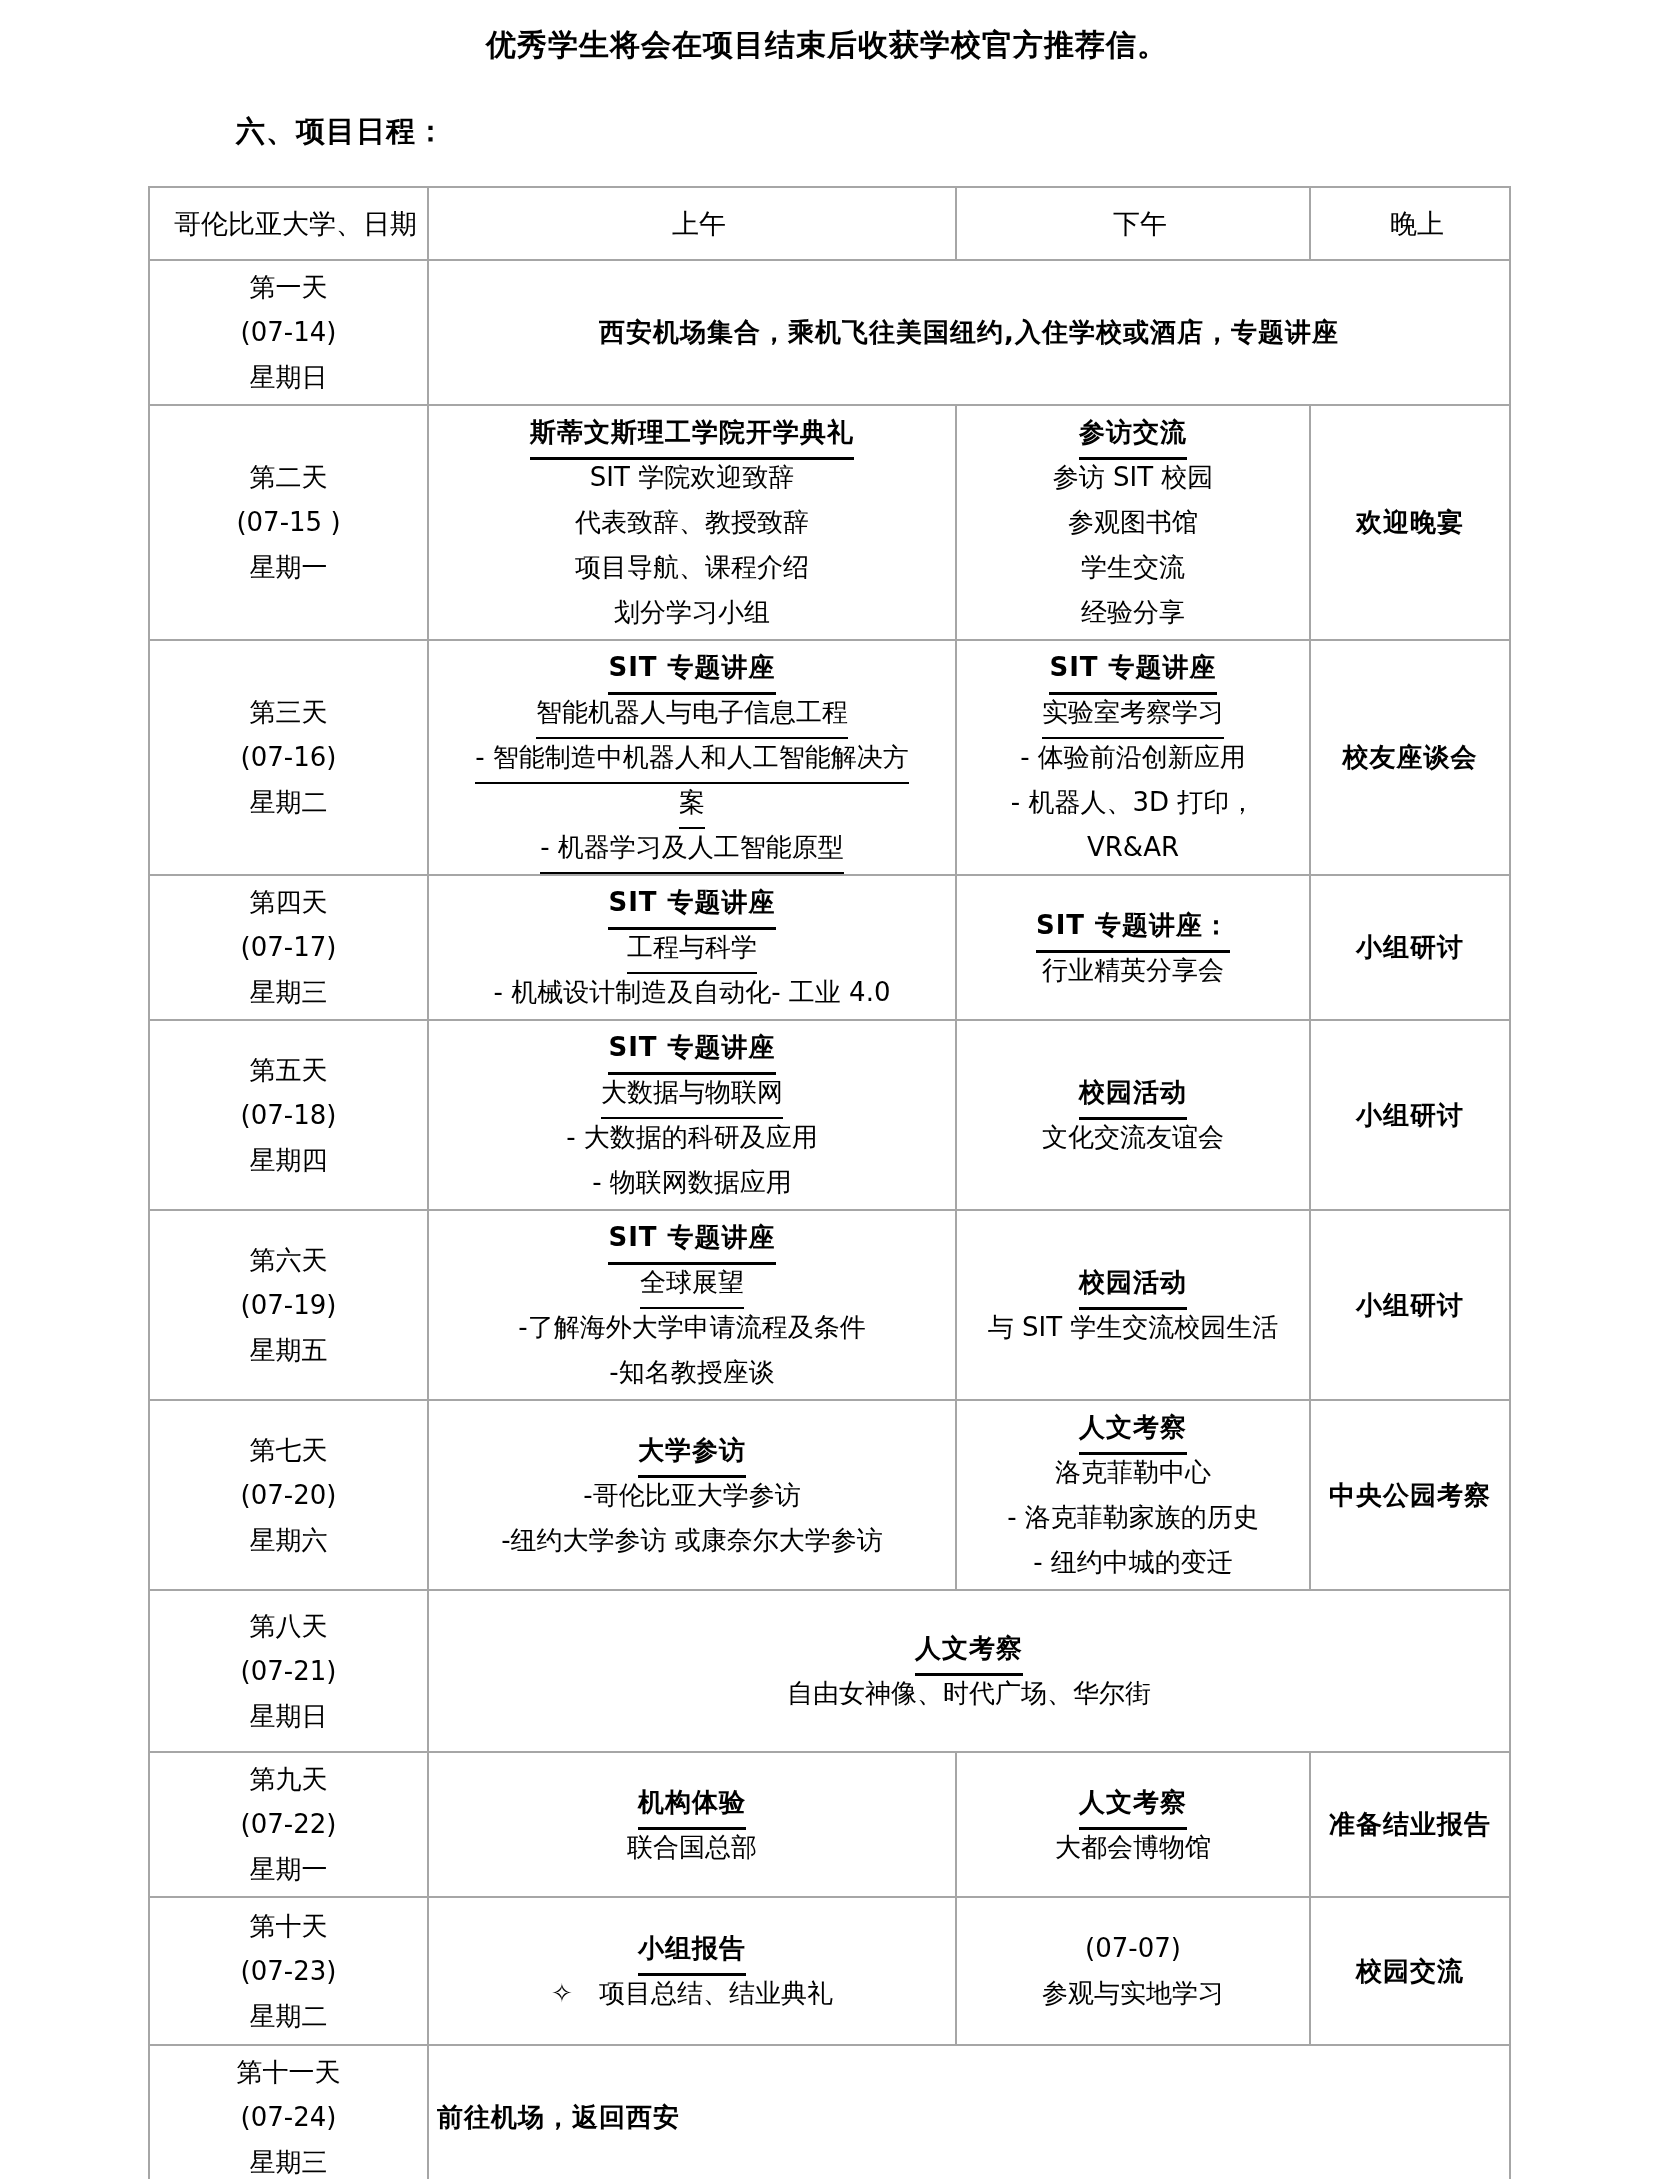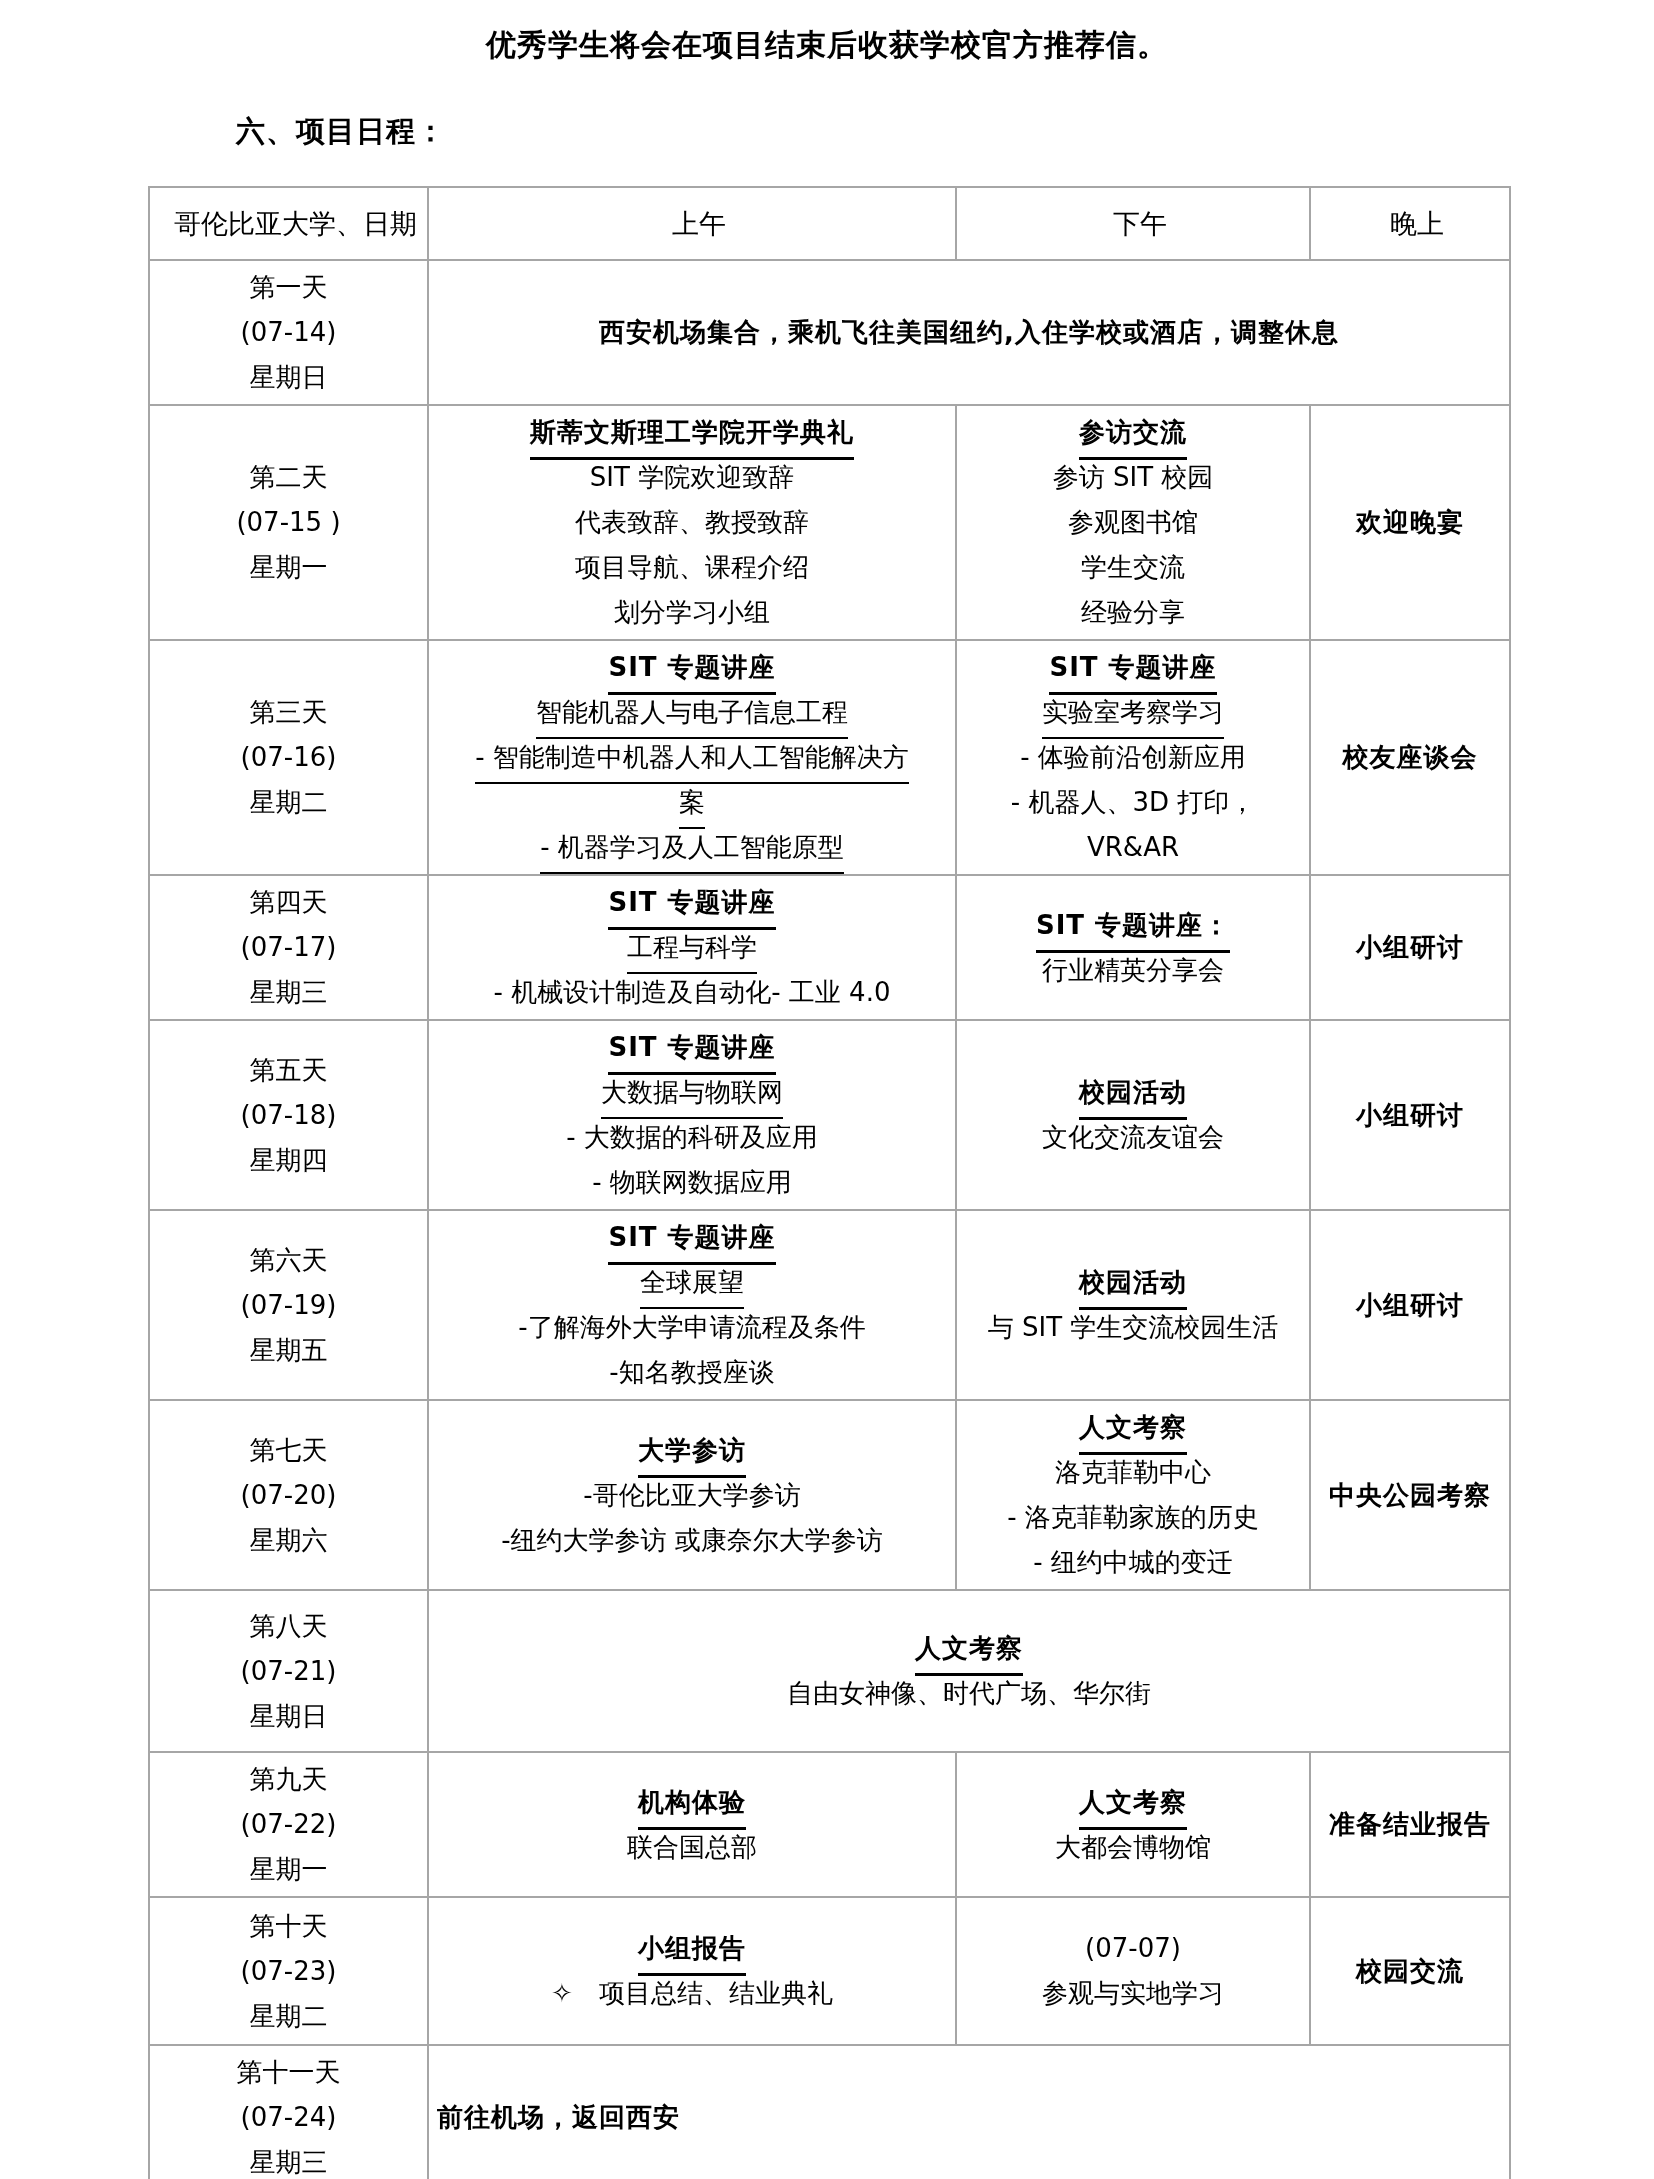--- a/index.html
+++ b/index.html
@@ -71,21 +71,21 @@
     </tr>
   </thead>
   <tbody id="schedule-body">
       <tr>
         <td class="day-cell">
           <div class="line"><span>第一天</span></div>
           <div class="line"><span>(07-14)</span></div>
           <div class="line"><span>星期日</span></div>
         </td>
         <td colspan="3" class="sched-cell">
-          <div class="line b"><span>西安机场集合，乘机飞往美国纽约,入住学校或酒店，调整休息</span></div>
+          <div class="line b"><span>西安机场集合，乘机飞往美国纽约,入住学校或酒店，专题讲座</span></div>
         </td>
       </tr>
       <tr>
         <td class="day-cell">
           <div class="line"><span>第二天</span></div>
           <div class="line"><span>(07-15 )</span></div>
           <div class="line"><span>星期一</span></div>
         </td>
         <td class="sched-cell">
           <div class="line b u"><span>斯蒂文斯理工学院开学典礼</span></div>

